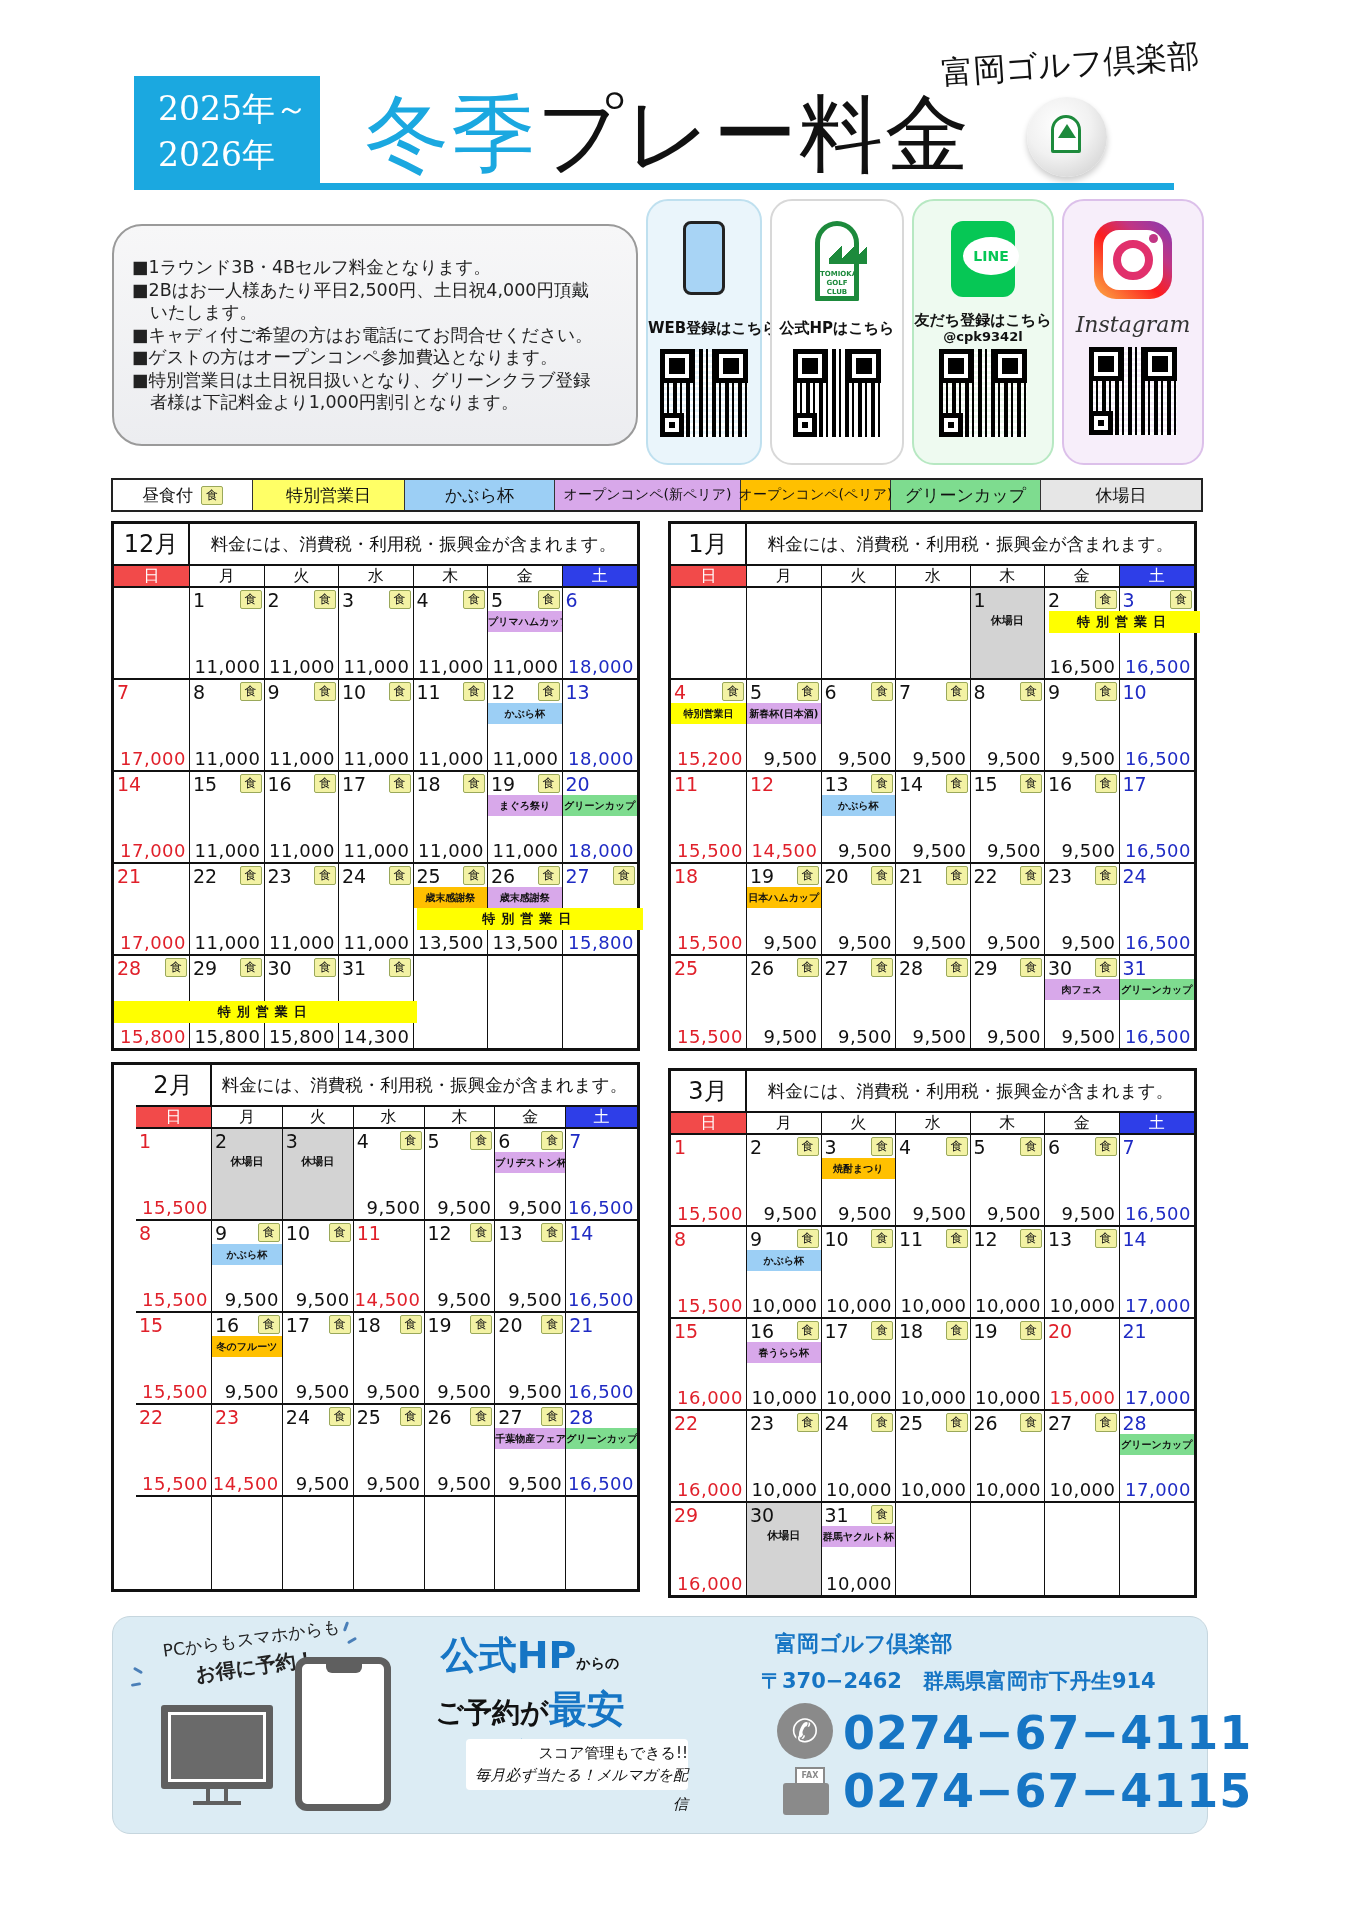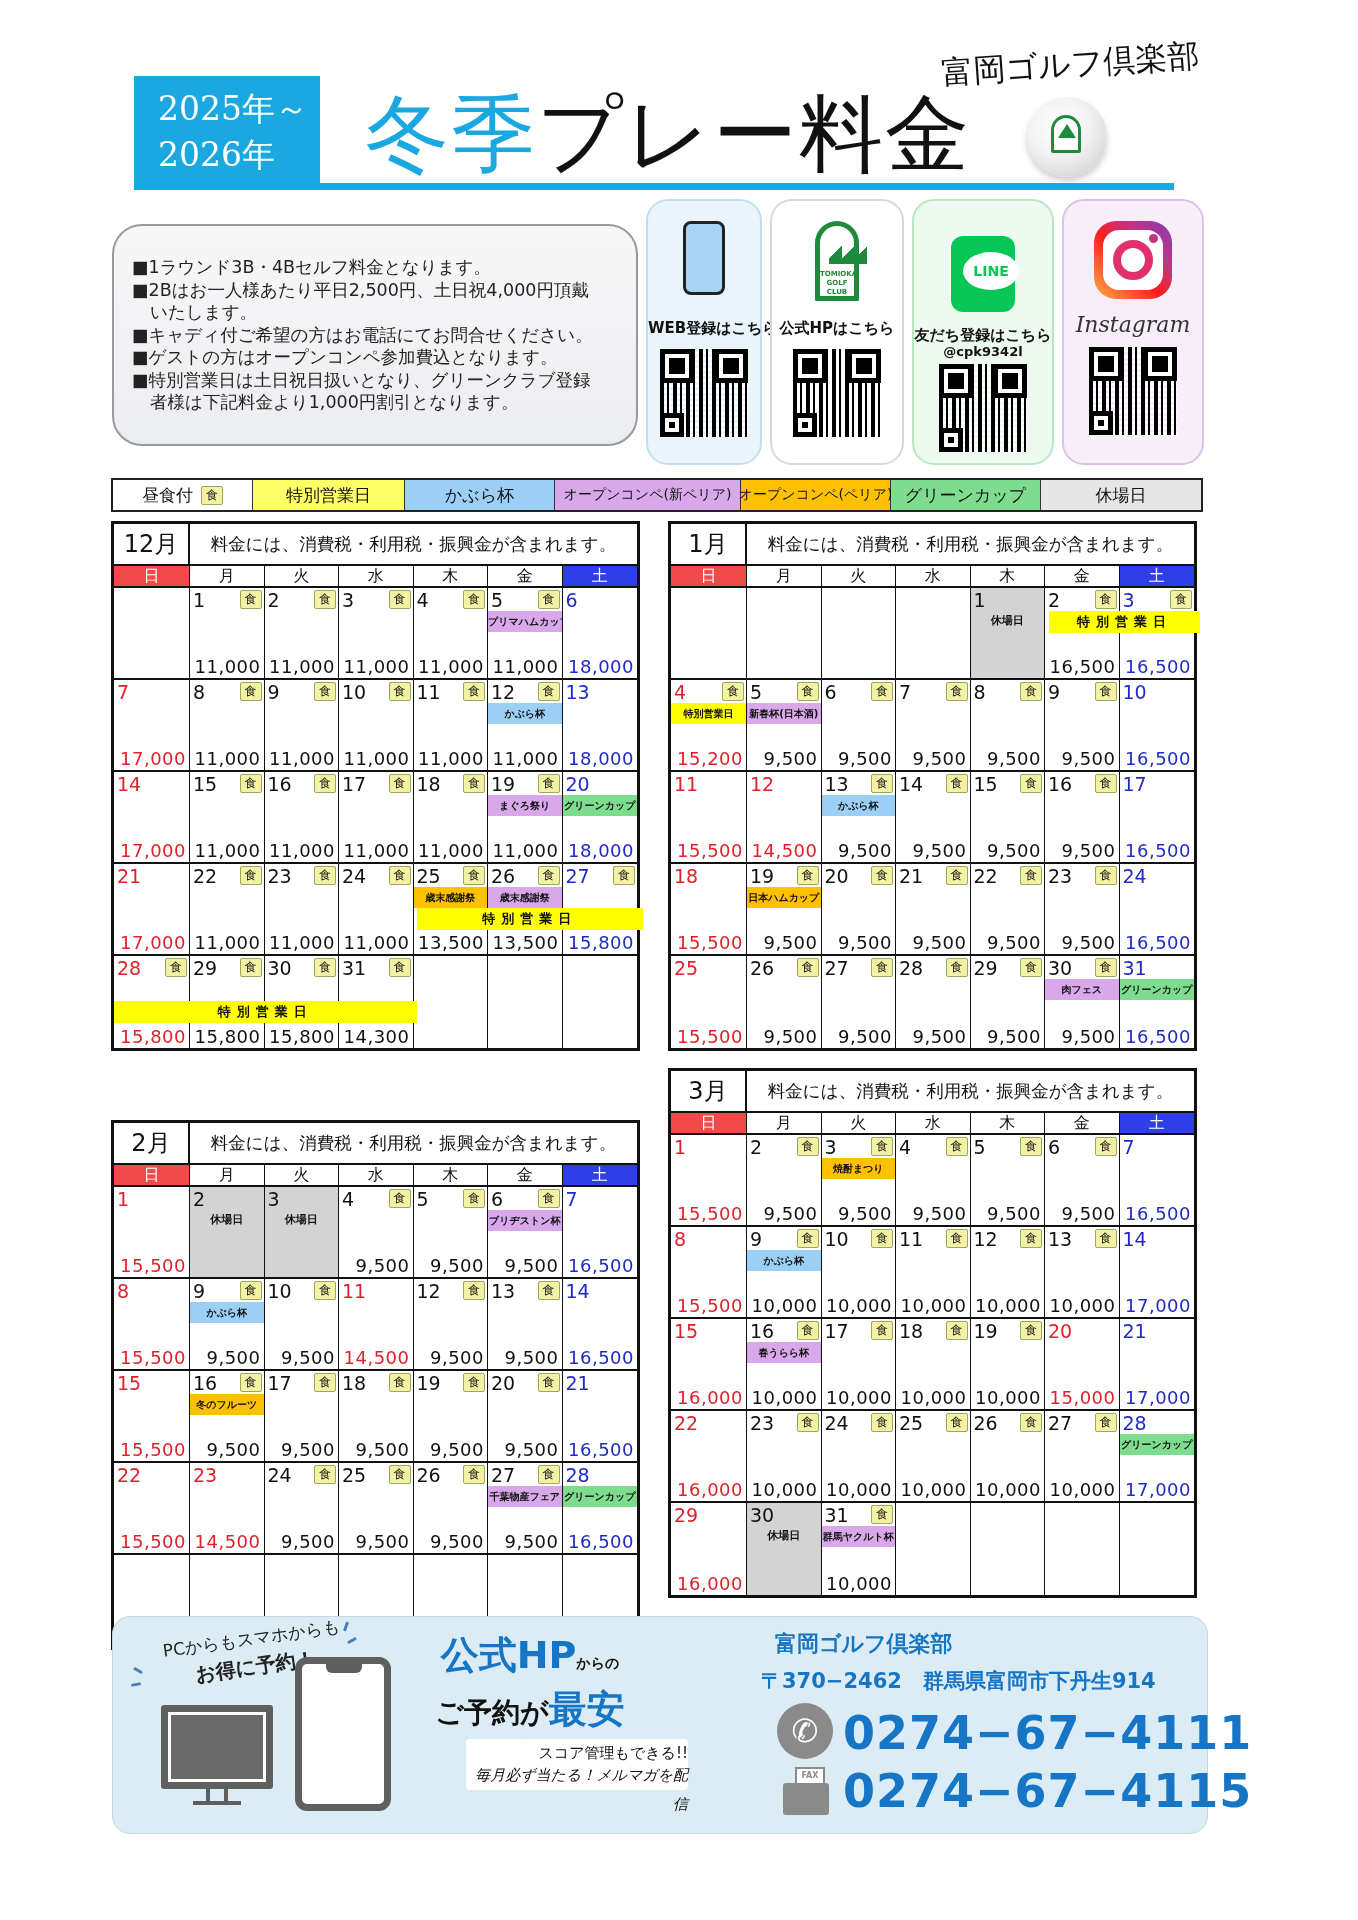--- a/index.html
+++ b/index.html
@@ -38,21 +38,21 @@
   .qr-code::before, .qr-code::after, .qr-code .corner { content: ""; position: absolute; width: 24px; height: 24px; border: 5px solid #000; background: #fff; box-shadow: inset 0 0 0 4px #fff, inset 0 0 0 12px #000; }
   .qr-code::before { left: 0; top: 0; }
   .qr-code::after { right: 0; top: 0; }
   .qr-code .corner { left: 0; bottom: 0; }
 
   .phone-icon { width: 42px; height: 74px; border: 3px solid #222; border-radius: 8px; background: #a8d4f5; margin: 0 auto; position: relative; }
   .hp-logo { width: 44px; height: 80px; margin: 0 auto; border: 5px solid #1d8a3c; border-radius: 33px 33px 2px 2px; background: #fff; position: relative; }
   .hp-logo .trees { position: absolute; left: 9px; top: 14px; width: 38px; height: 24px; background:
       linear-gradient(135deg, transparent 50%, #1d8a3c 50%) 0 0/13px 24px repeat-x; }
   .hp-logo .txt { position: absolute; left: 0; right: 0; top: 44px; font-size: 7px; font-weight: bold; color: #1d8a3c; line-height: 9px; }
-  .line-logo { width: 64px; height: 76px; border-radius: 12px; background: #06c755; margin: 15px auto; position: relative; }
+  .line-logo { width: 64px; height: 76px; border-radius: 12px; background: #06c755; margin: 0 auto; position: relative; }
   .line-logo .bubble { position: absolute; left: 12px; top: 16px; width: 56px; height: 38px; border-radius: 50%; background: #fff; color: #06c755; font-size: 14px; font-weight: bold; line-height: 38px; }
   .insta-logo { width: 78px; height: 78px; border-radius: 22px; margin: 0 auto; position: relative;
     background: linear-gradient(45deg, #fcb045 0%, #fd1d1d 45%, #c13584 70%, #833ab4 100%); }
   .insta-logo .inner { position: absolute; left: 9px; top: 9px; width: 60px; height: 60px; border-radius: 16px; background: #fff; }
   .insta-logo .ring { position: absolute; left: 19px; top: 19px; width: 40px; height: 40px; border-radius: 50%; border: 8px solid #e1306c; }
   .insta-logo .dot { position: absolute; right: 14px; top: 13px; width: 9px; height: 9px; border-radius: 50%; background: #c13584; }
   .insta-word { font-family: "DejaVu Serif", "Liberation Serif", serif; font-style: italic; font-size: 22px; margin-top: 10px; color: #333; line-height: 28px; }
 
   
   .legend { position: absolute; left: 111px; top: 478px; width: 1092px; height: 34px; display: flex; border: 2px solid #222; }
@@ -561,21 +561,21 @@
           <span class="price">9,500</span>
         </div>
         <div class="cell lastrow">
           <span class="day sat">31</span>
           <div class="event ev-green">グリーンカップ</div>
           <span class="price sat">16,500</span>
         </div>
         <div class="span-bar" style="left: 378px; width: 151px; top: 23px;">特別営業日</div>
       </div>
     </div>
-    <div class="cal" style="left: 111px; top: 1120px;">
+    <div class="cal" style="left: 111px; top: 1062px; padding-left: 22px;">
       <div class="cal-head">
         <div class="cal-month">2月</div>
         <div class="cal-note">料金には、消費税・利用税・振興金が含まれます。</div>
       </div>
       <div class="cal-dow">
         <div class="sun">日</div>
         <div>月</div>
         <div>火</div>
         <div>水</div>
         <div>木</div>

